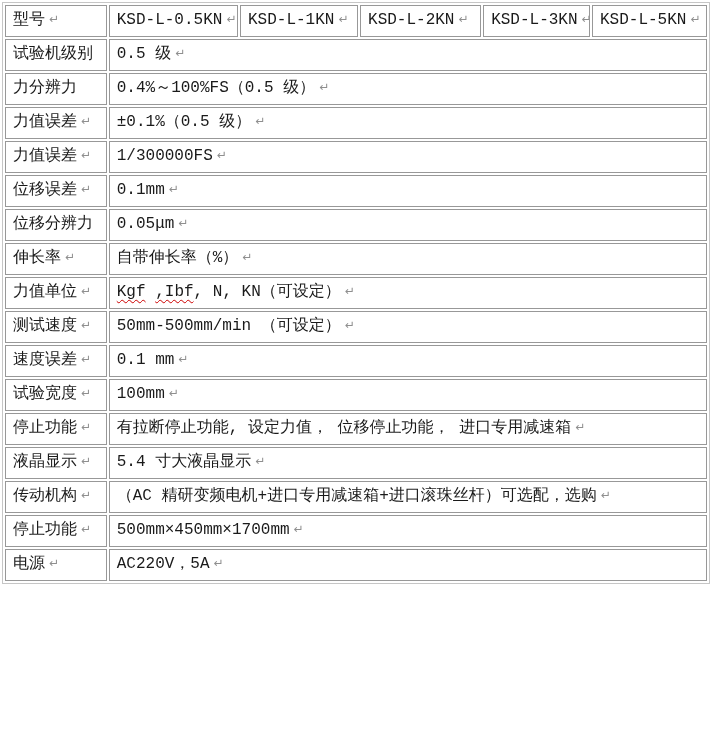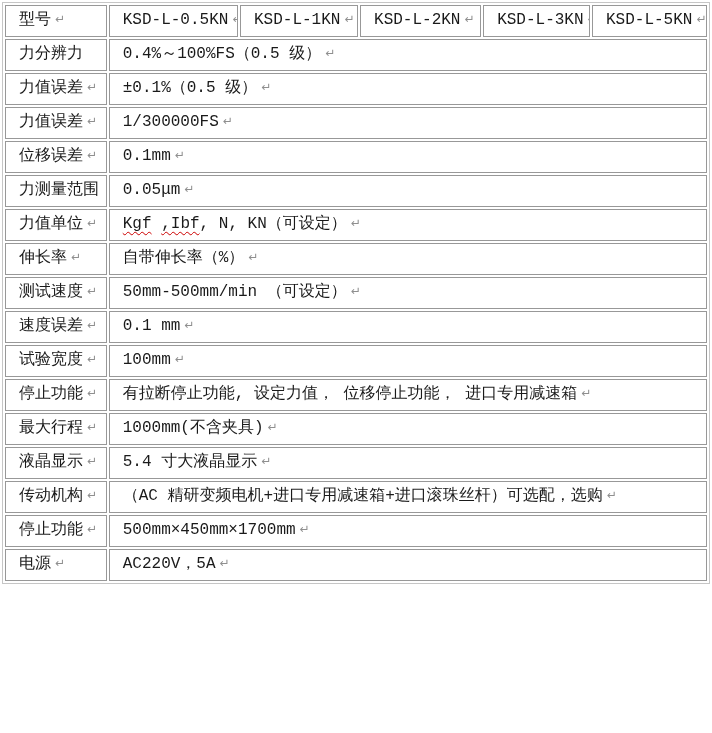--- a/index.html
+++ b/index.html
@@ -20,21 +20,21 @@
     border-collapse: separate;
     border-spacing: 2px;
     border: 1px solid #c6c6c6;
     table-layout: fixed;
     width: 708px;
     background: #ffffff;
   }
   table.spec td {
     border: 1px solid #989898;
     height: 30px;
-    padding: 0 2px 0 13px;
+    padding: 0 2px 0 7px;
     font-size: 16px;
     line-height: 1.1;
     color: #1a1a1a;
     white-space: nowrap;
     overflow: hidden;
     vertical-align: middle;
     background: #ffffff;
   }
   .c1 { width: 100px; }
   .c2 { width: 127px; }
@@ -73,66 +73,66 @@
     <tbody id="spec-table-body">
         <tr>
           <td><span>型号</span><span class="mark">↵</span></td>
           <td><span>KSD-L-0.5KN</span><span class="mark">↵</span></td>
           <td><span>KSD-L-1KN</span><span class="mark">↵</span></td>
           <td><span>KSD-L-2KN</span><span class="mark">↵</span></td>
           <td><span>KSD-L-3KN</span><span class="mark">↵</span></td>
           <td><span>KSD-L-5KN</span><span class="mark">↵</span></td>
         </tr>
         <tr>
+          <td><span>试验机级别</span></td>
+          <td colspan="5"><span>0.5 级</span><span class="mark">↵</span></td>
+        </tr>
+        <tr>
           <td><span>力分辨力</span></td>
           <td colspan="5"><span>0.4%～100%FS（0.5 级）</span><span class="mark">↵</span></td>
         </tr>
         <tr>
           <td><span>力值误差</span><span class="mark">↵</span></td>
           <td colspan="5"><span>±0.1%（0.5 级）</span><span class="mark">↵</span></td>
         </tr>
         <tr>
           <td><span>力值误差</span><span class="mark">↵</span></td>
           <td colspan="5"><span>1/300000FS</span><span class="mark">↵</span></td>
         </tr>
         <tr>
           <td><span>位移误差</span><span class="mark">↵</span></td>
           <td colspan="5"><span>0.1mm</span><span class="mark">↵</span></td>
         </tr>
         <tr>
-          <td><span>力测量范围</span></td>
+          <td><span>位移分辨力</span></td>
           <td colspan="5"><span>0.05μm</span><span class="mark">↵</span></td>
+        </tr>
+        <tr>
+          <td><span>伸长率</span><span class="mark">↵</span></td>
+          <td colspan="5"><span>自带伸长率（%）</span><span class="mark">↵</span></td>
         </tr>
         <tr>
           <td><span>力值单位</span><span class="mark">↵</span></td>
           <td colspan="5"><span class="misspelled">Kgf</span><span> </span><span class="misspelled">,Ibf</span><span>,  N,  KN（可设定）</span><span class="mark">↵</span></td>
-        </tr>
-        <tr>
-          <td><span>伸长率</span><span class="mark">↵</span></td>
-          <td colspan="5"><span>自带伸长率（%）</span><span class="mark">↵</span></td>
         </tr>
         <tr>
           <td><span>测试速度</span><span class="mark">↵</span></td>
           <td colspan="5"><span>50mm-500mm/min （可设定）</span><span class="mark">↵</span></td>
         </tr>
         <tr>
           <td><span>速度误差</span><span class="mark">↵</span></td>
           <td colspan="5"><span>0.1 mm</span><span class="mark">↵</span></td>
         </tr>
         <tr>
           <td><span>试验宽度</span><span class="mark">↵</span></td>
           <td colspan="5"><span>100mm</span><span class="mark">↵</span></td>
         </tr>
         <tr>
           <td><span>停止功能</span><span class="mark">↵</span></td>
           <td colspan="5"><span>有拉断停止功能, 设定力值， 位移停止功能， 进口专用减速箱</span><span class="mark">↵</span></td>
-        </tr>
-        <tr>
-          <td><span>最大行程</span><span class="mark">↵</span></td>
-          <td colspan="5"><span>1000mm(不含夹具)</span><span class="mark">↵</span></td>
         </tr>
         <tr>
           <td><span>液晶显示</span><span class="mark">↵</span></td>
           <td colspan="5"><span>5.4 寸大液晶显示</span><span class="mark">↵</span></td>
         </tr>
         <tr>
           <td><span>传动机构</span><span class="mark">↵</span></td>
           <td colspan="5"><span>（AC 精研变频电机+进口专用减速箱+进口滚珠丝杆）可选配，选购</span><span class="mark">↵</span></td>
         </tr>
         <tr>

